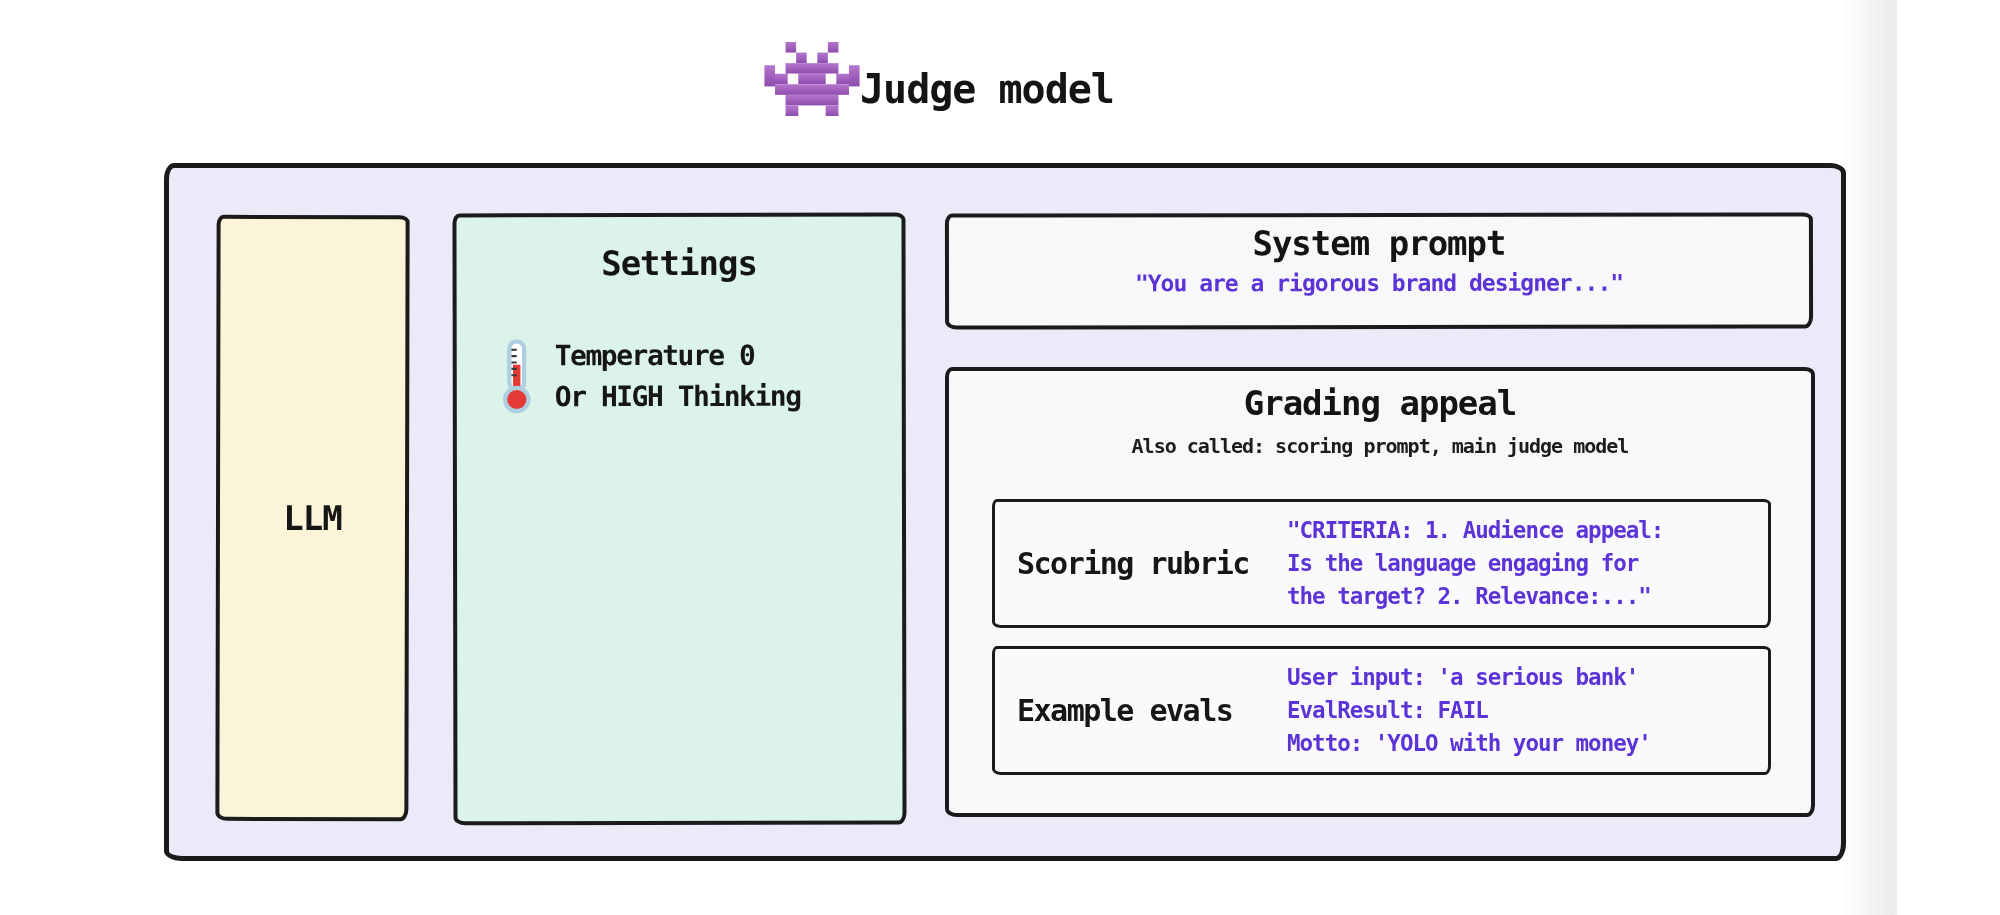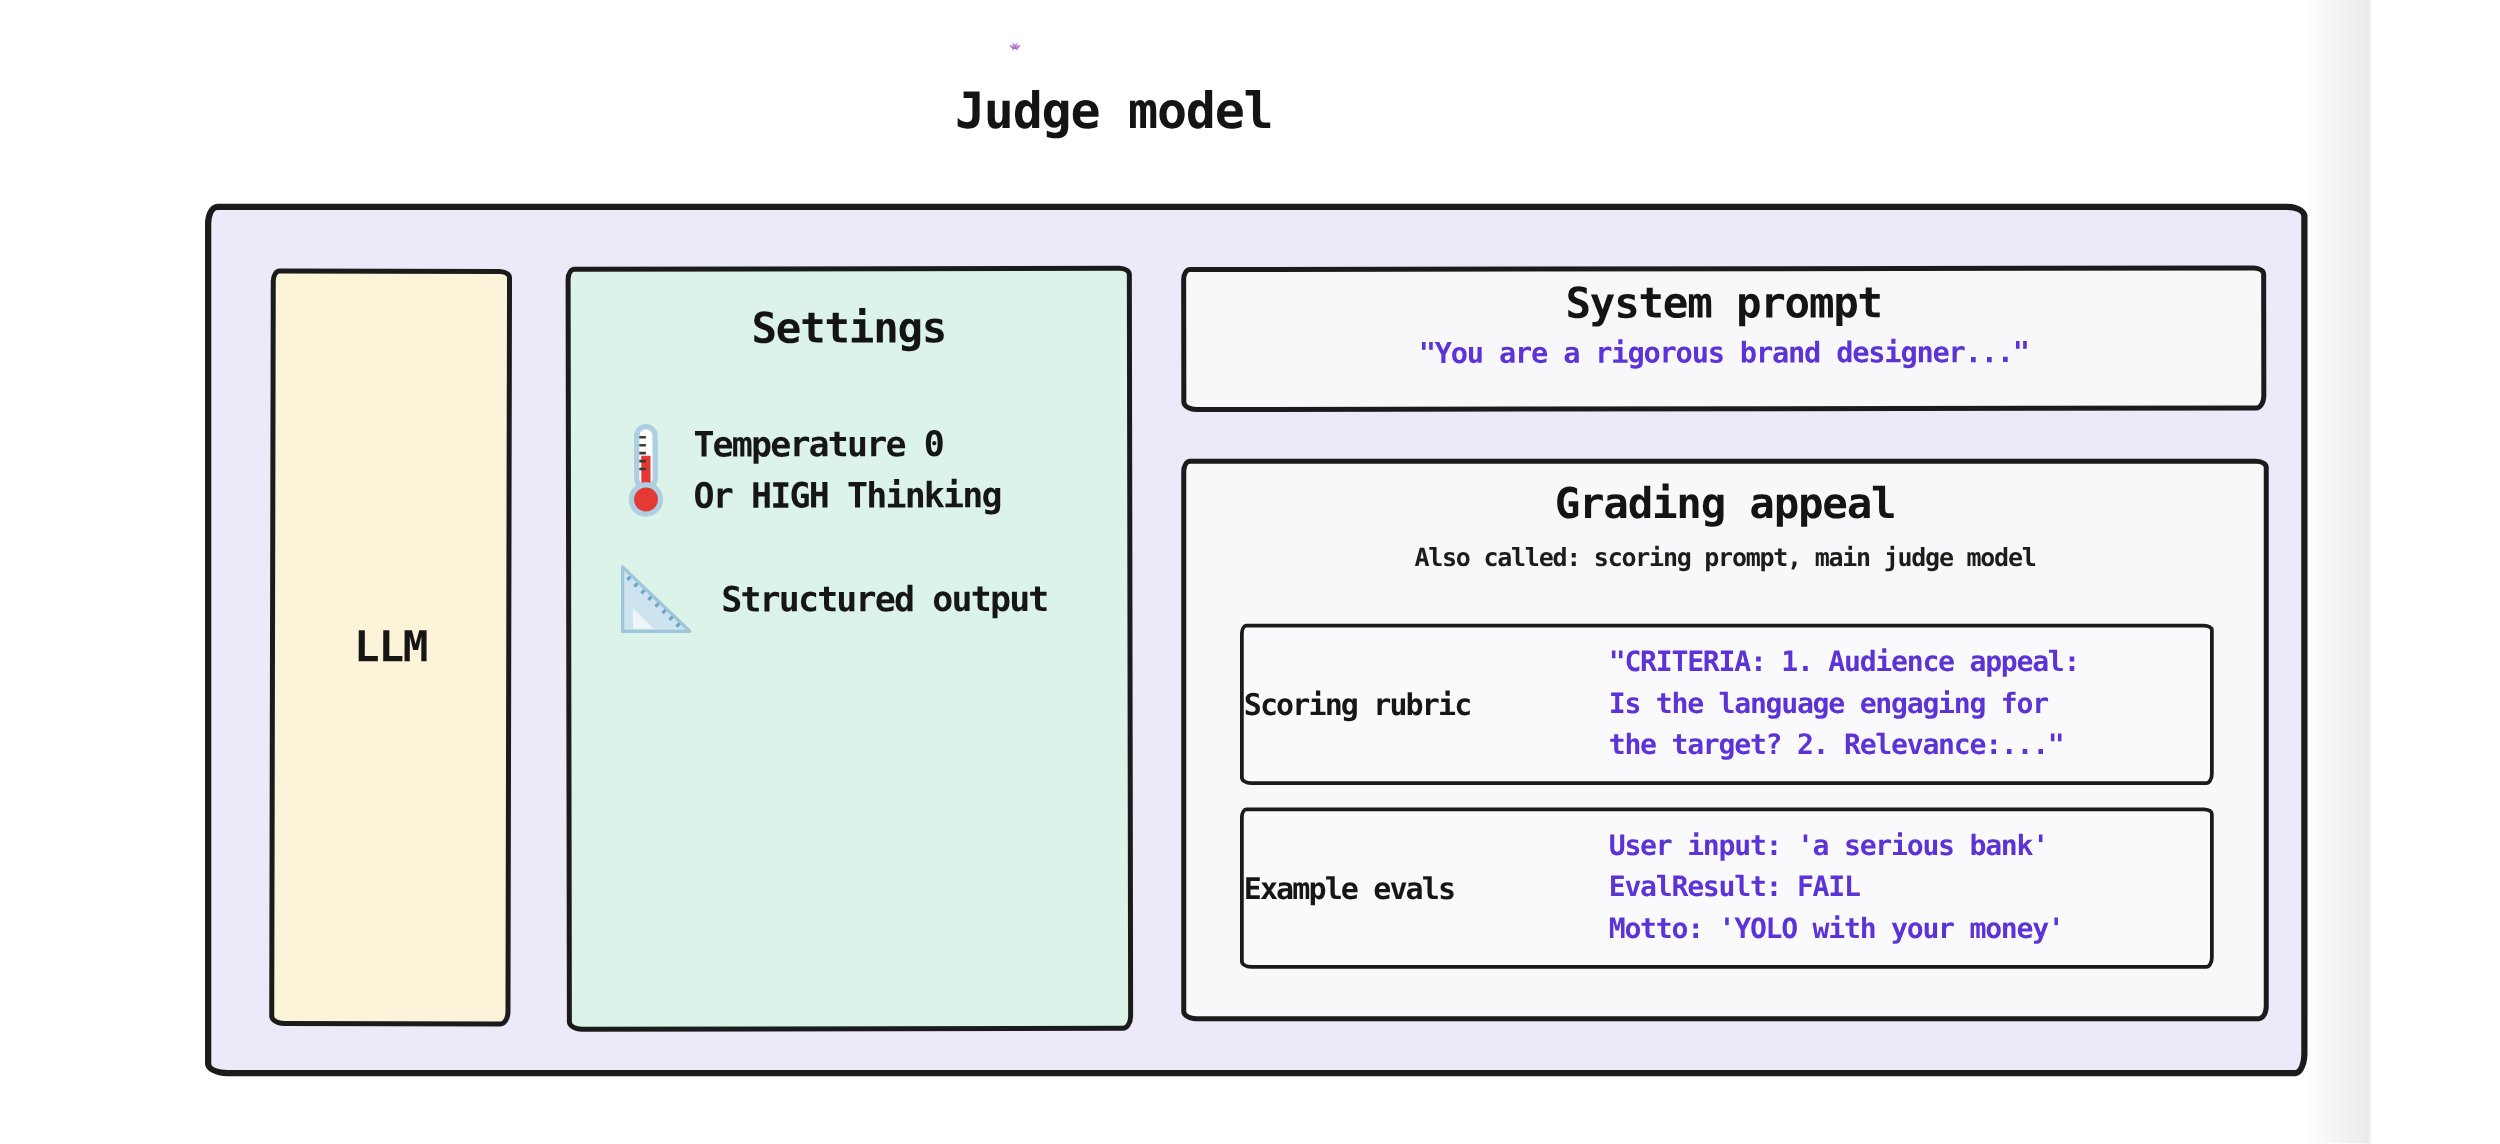--- a/index.html
+++ b/index.html
@@ -15,21 +15,21 @@
     background:#ffffff;
     overflow:hidden;
   }
   .page-shadow {
     position:absolute; left:1841px; top:0; width:56px; height:915px;
     background:linear-gradient(to right, rgba(236,236,236,0) 0%, #ebebeb 95%, #f2f2f2 100%);
   }
   
   .title-row {
     position:absolute; left:764px; top:34px; height:82px;
-    display:flex; align-items:flex-start; gap:26px;flex-direction:column;
+    display:flex; align-items:flex-end; 
   }
   .title-text {
     font-size:40px; letter-spacing:-1px; color:#141414;
     padding-bottom:4px;
   }
   
   .outer {
     position:absolute; left:164px; top:163px; width:1682px; height:698px;
     background:#ECE9F8;
     border:5px solid #1b1b1b;
@@ -88,22 +88,22 @@
   .block {
     position:absolute; left:43px; width:779px; height:129px;
     background:#FAFAFC;
     border:3.5px solid #1b1b1b;
     border-radius:5px 8px 6px 9px / 8px 5px 9px 6px;
     display:flex; align-items:center;
   }
   .block.rubric { top:128px; }
   .block.evals  { top:275px; }
   .block-label {
-    width:292px; 
-    font-size:24px; letter-spacing:-1.5px; white-space:nowrap;
+    width:292px; padding-left:22px;
+    font-size:30px; letter-spacing:-1.5px; white-space:nowrap;
   }
   .block-text {
     font-size:22.5px; line-height:33px; letter-spacing:-1px; white-space:nowrap;
   }
   svg { display:block; }
 </style>
 </head>
 <body>
 
 <div class="stage">
@@ -161,30 +161,20 @@
           <line x1="12" y1="22" x2="17" y2="22" stroke="#3a3a3a" stroke-width="2"></line>
           <line x1="12" y1="28" x2="17" y2="28" stroke="#3a3a3a" stroke-width="2"></line>
           <line x1="12" y1="34" x2="17" y2="34" stroke="#3a3a3a" stroke-width="2"></line>
         </svg>
         <div class="setting-lines">
           <div>Temperature 0</div>
           <div>Or HIGH Thinking</div>
         </div>
       </div>
 
-      <div class="setting-item struct">
-        <svg width="64" height="60" viewBox="0 0 62 58" aria-hidden="true">
-          <polygon points="5,4 57,54 5,54" fill="#cde3f0" stroke="#9fc6da" stroke-width="2.5" stroke-linejoin="round"></polygon>
-          <polygon points="13,36 29,52 13,52" fill="#eef6fa"></polygon>
-          <line x1="9" y1="12" x2="51" y2="52" stroke="#6fa8c4" stroke-width="3.5" stroke-dasharray="2.5 5"></line>
-        </svg>
-        <div class="setting-lines">
-          <div>Structured output</div>
-        </div>
-      </div>
     </div>
 
     <div class="system-box sketch">
       <div class="box-title">System prompt</div>
       <div class="system-quote purple">"You are a rigorous brand designer..."</div>
     </div>
 
     <div class="grading-box sketch">
       <div class="box-title">Grading appeal</div>
       <div class="grading-subtitle">Also called: scoring prompt, main judge model</div>

